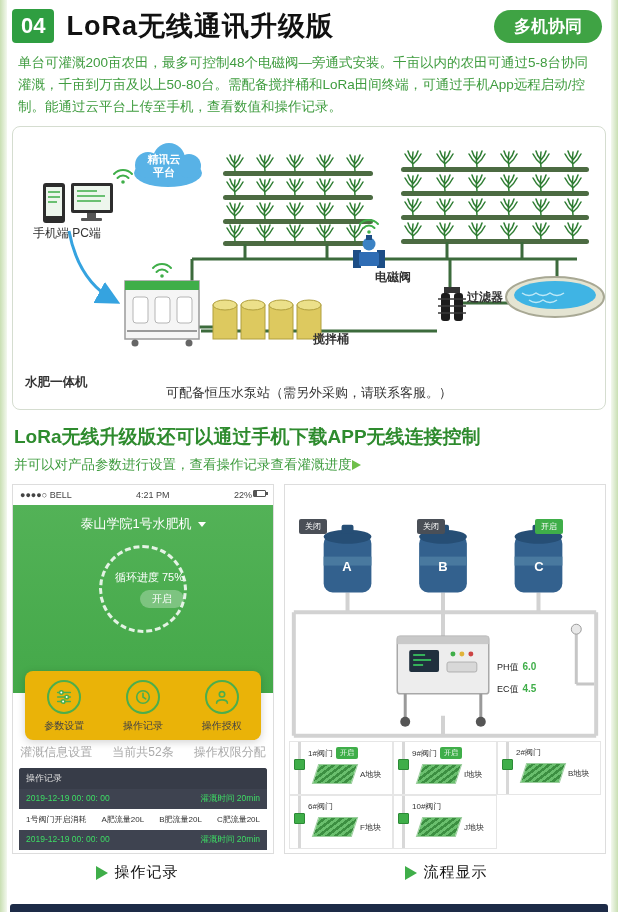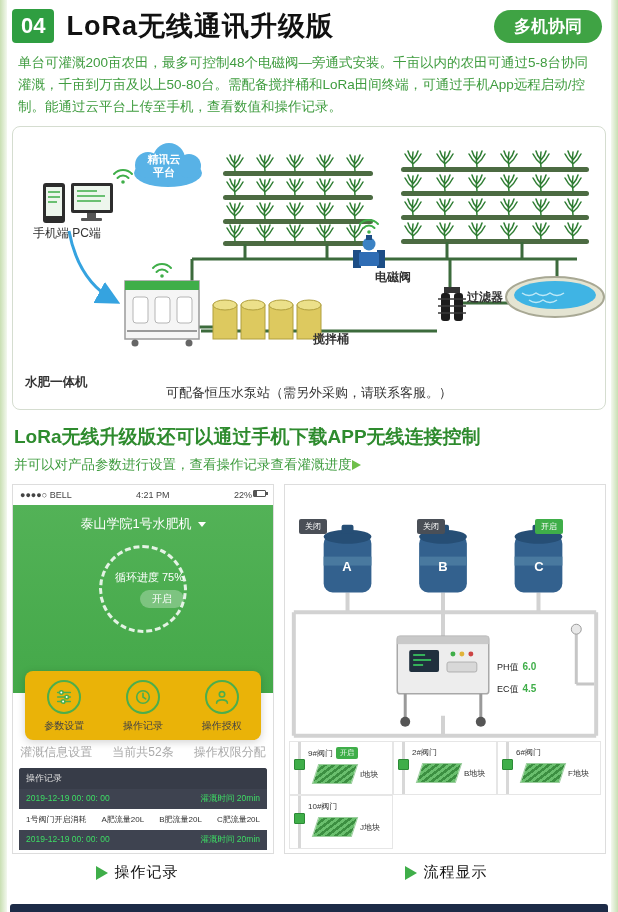--- a/index.html
+++ b/index.html
@@ -406,20 +406,31 @@
 
       <div class="phec">
         <div class="row"><span>PH值</span><b>6.0</b></div>
         <div class="row"><span>EC值</span><b>4.5</b></div>
       </div>
 
       <div class="plot-grid">
         <div class="cell">
           <span class="valve-dot"></span>
           <div class="cell-top">
+              <span>1#阀门</span>
+              <span class="badge-open hide-if-empty">开启</span>
+            </div>
+          <div class="cell-bot">
+              <span class="patch"></span>
+              <span class="plot-lbl">A地块</span>
+            </div>
+        </div>
+        <div class="cell">
+          <span class="valve-dot"></span>
+          <div class="cell-top">
               <span>9#阀门</span>
               <span class="badge-open hide-if-empty">开启</span>
             </div>
           <div class="cell-bot">
               <span class="patch"></span>
               <span class="plot-lbl">I地块</span>
             </div>
         </div>
         <div class="cell">
           <span class="valve-dot"></span>

